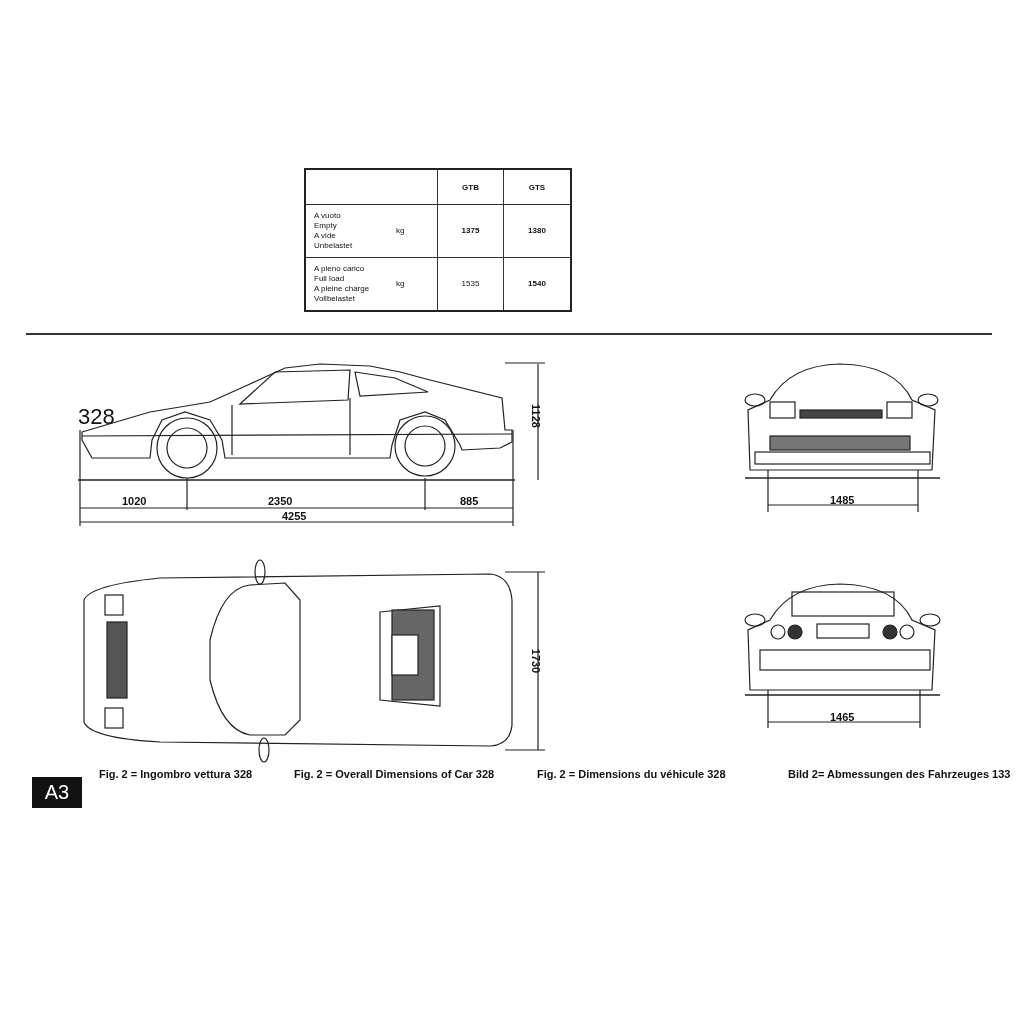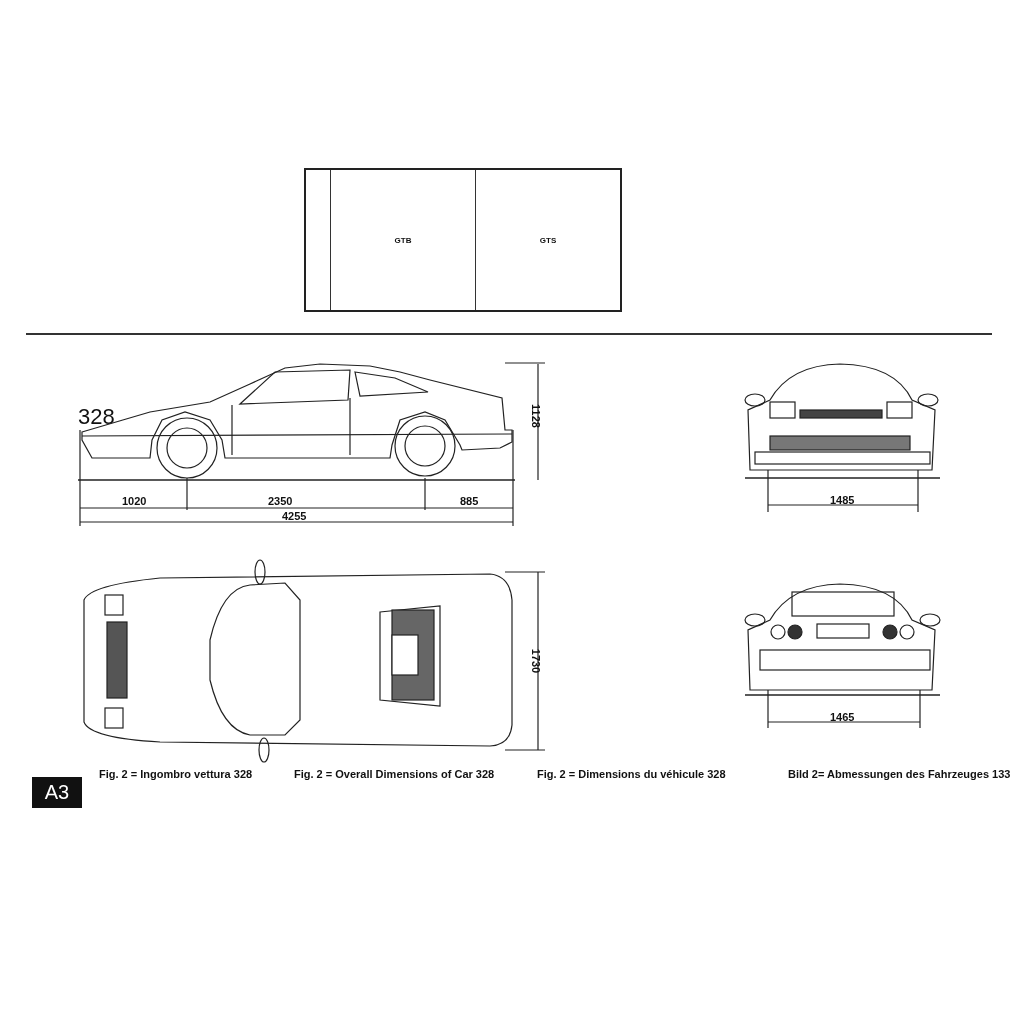--- a/index.html
+++ b/index.html
@@ -1,18 +1,18 @@
 <!DOCTYPE html>
 <html><head>
 <meta charset="utf-8">
 <style>
   html,body{margin:0;padding:0;background:#fff;}
   body{width:1024px;height:1024px;position:relative;overflow:hidden;font-family:"Liberation Sans",sans-serif;color:#111;}
   .abs{position:absolute;}
-  table.weights{position:absolute;left:304px;top:168px;width:318px;height:144px;border-collapse:collapse;border:2px solid #222;font-size:8px;}
+  table.weights{position:absolute;left:304px;top:168px;width:268px;height:144px;border-collapse:collapse;border:2px solid #222;font-size:8px;}
   table.weights td{border:1px solid #333;vertical-align:middle;}
   table.weights tr.head td{height:32px;font-weight:bold;text-align:center;}
   .rowlabel{padding-left:8px;line-height:10px;width:80px;border-right:none !important;}
   .unit{width:40px;text-align:left;border-left:none !important;}
   .val{text-align:center;font-weight:bold;}
   .divider{left:26px;top:333px;width:966px;height:2px;background:#333;}
   .model{left:78px;top:356px;font-size:22px;font-weight:normal;margin-top:48px;}
   .dim{font-size:11px;font-weight:bold;font-family:"Liberation Sans",sans-serif;}
   .caption{font-size:11px;font-weight:bold;top:768px;}
   .badge{left:32px;top:777px;width:50px;height:31px;background:#111;color:#fff;font-size:20px;display:flex;align-items:center;justify-content:center;}
@@ -20,20 +20,42 @@
 </style>
 </head>
 <body>
 
 <table class="weights">
   <tbody>
       <tr class="head">
     <td colspan="2"></td>
     <td>GTB</td>
     <td>GTS</td>
+  </tr>
+  <tr>
+    <td class="rowlabel">
+      <div>A vuoto</div>
+      <div>Empty</div>
+      <div>A vide</div>
+      <div>Unbelastet</div>
+    </td>
+    <td class="unit">kg</td>
+    <td class="val">1375</td>
+    <td class="val">1380</td>
+  </tr>
+  <tr>
+    <td class="rowlabel">
+      <div>A pieno carico</div>
+      <div>Full load</div>
+      <div>A pleine charge</div>
+      <div>Vollbelastet</div>
+    </td>
+    <td class="unit">kg</td>
+    <td class="val" style="font-weight:normal">1535</td>
+    <td class="val">1540</td>
   </tr>
 </tbody>
   </table>
 
 <div class="abs divider"></div>
 
 <div class="abs model">328</div>
 
 <svg width="1024" height="1024" fill="none" stroke="#222" stroke-width="1.2">
 

